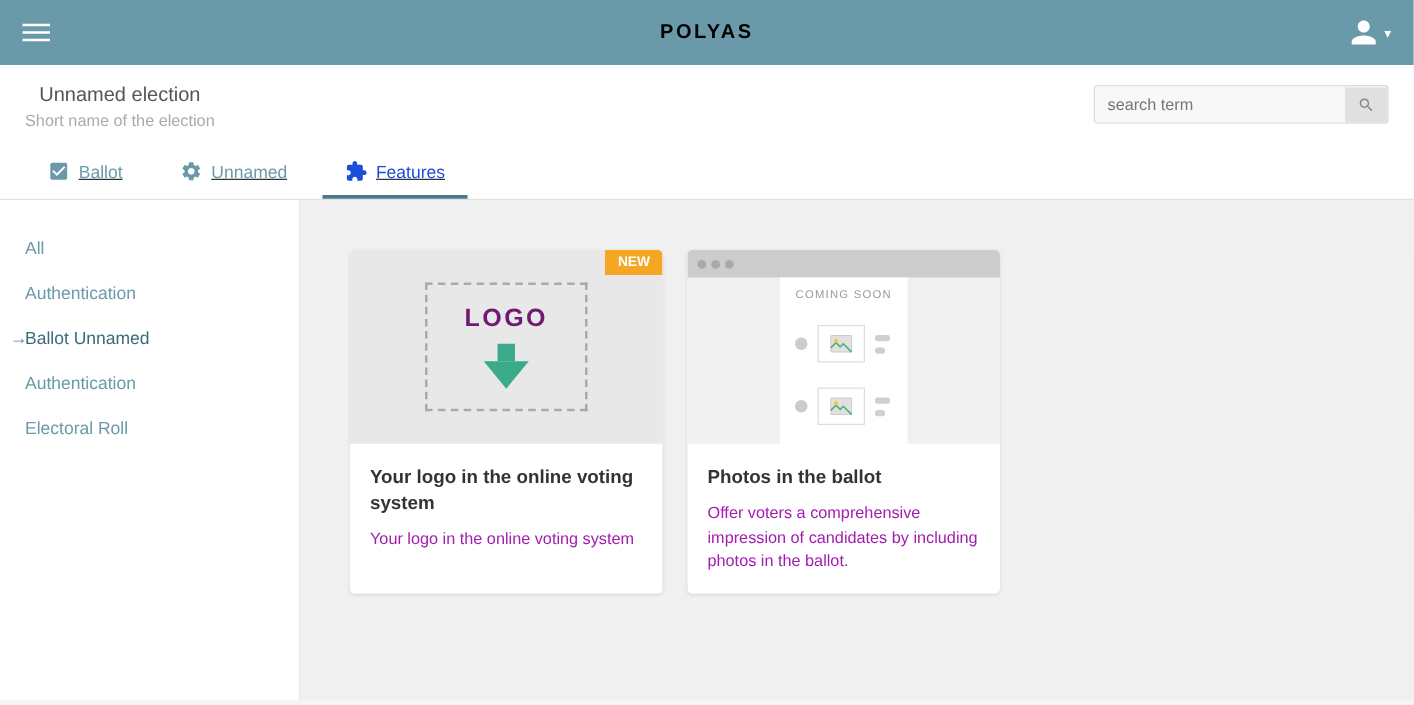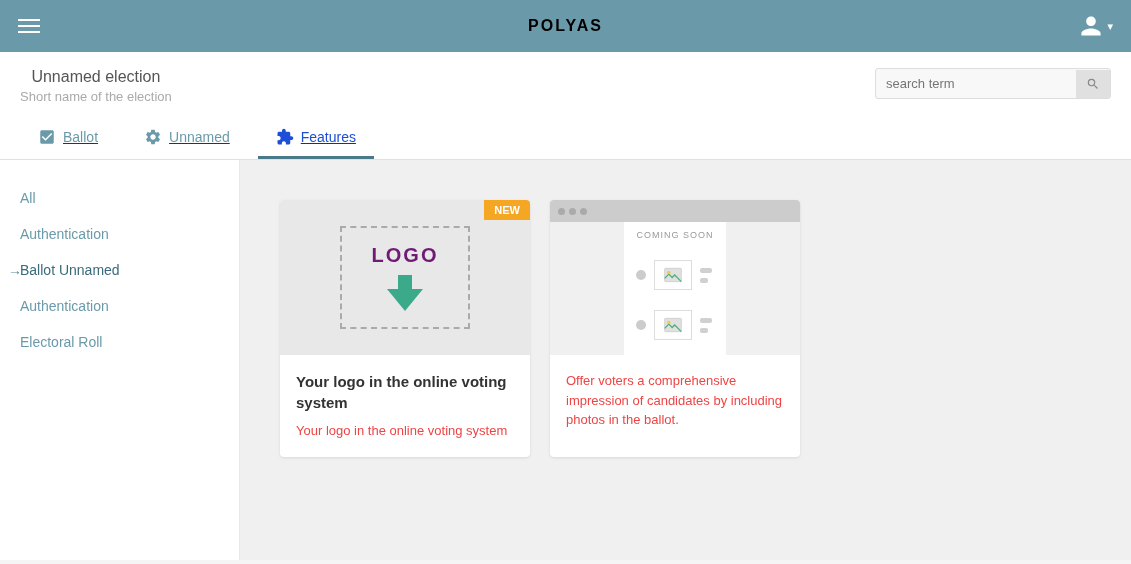--- a/index.html
+++ b/index.html
@@ -205,21 +205,21 @@
     }
     .card-title {
       font-size: 15px;
       font-weight: 600;
       color: #333;
       margin-bottom: 8px;
       line-height: 1.4;
     }
     .card-desc {
       font-size: 13px;
-      color: #ef4444;
+      color: #a21caf;
       line-height: 1.5;
     }
 
     
     .logo-card-image {
       background: #e8e8e8;
       display: flex;
       align-items: center;
       justify-content: center;
       flex-direction: column;
@@ -435,19 +435,20 @@
                 </svg>
               </div>
               <div class="photo-lines">
                 <div class="photo-line long"></div>
                 <div class="photo-line short"></div>
               </div>
             </div>
           </div>
         </div>
         <div class="card-body">
+          <div class="card-title">Photos in the ballot</div>
           <div class="card-desc">Offer voters a comprehensive impression of candidates by including photos in the ballot.</div>
         </div>
       </div>
 
     </div>
   </main>
 </div>
 
 </body></html>

